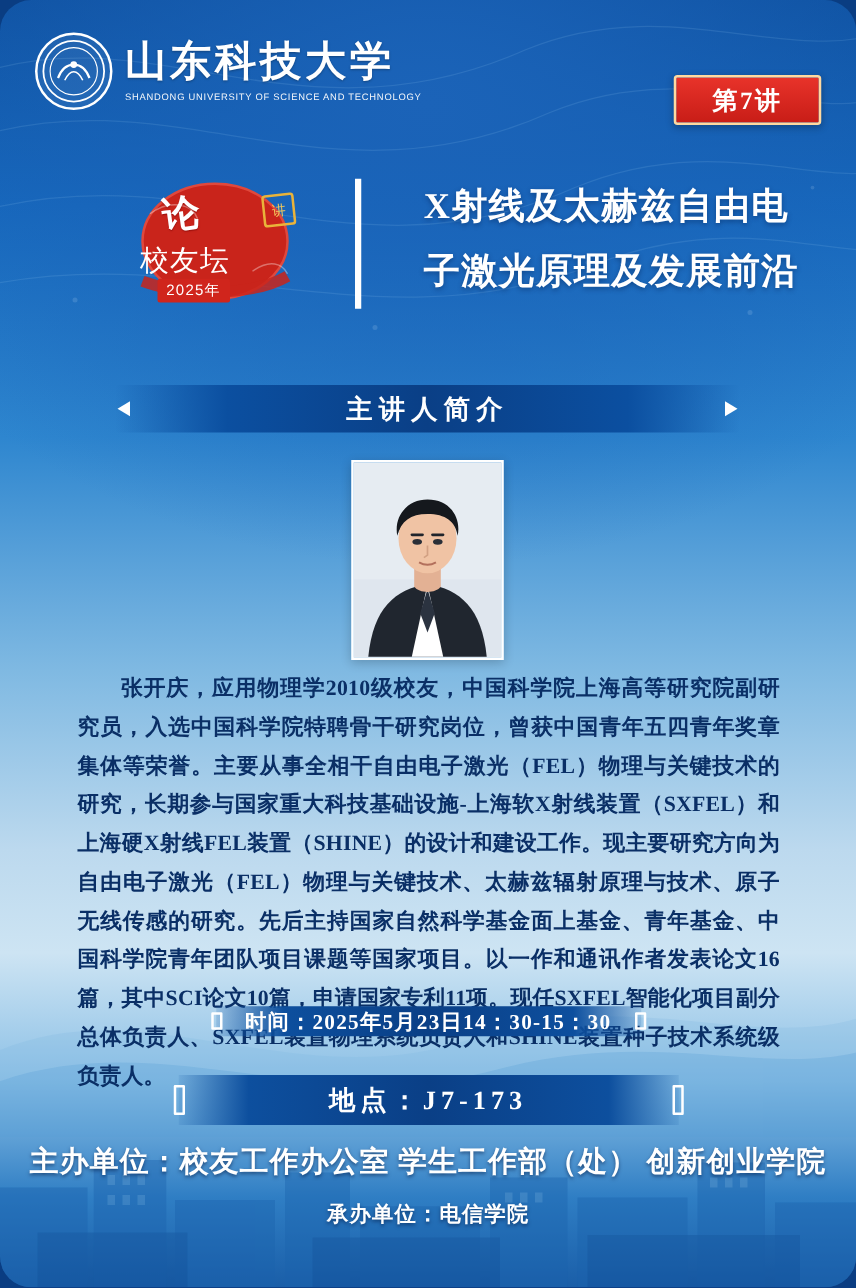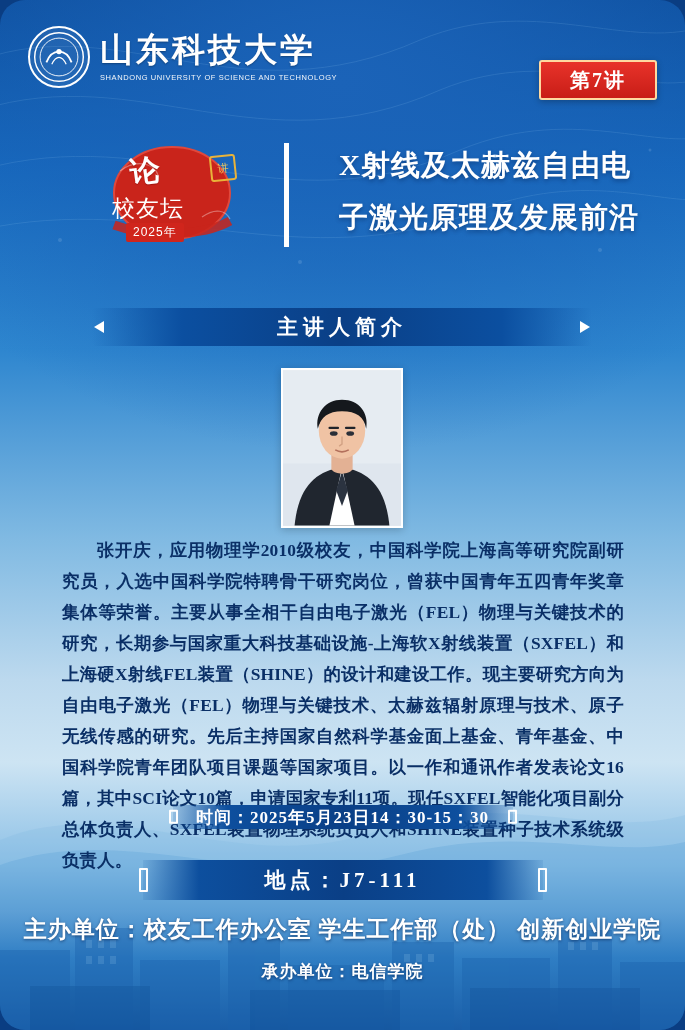--- a/index.html
+++ b/index.html
@@ -348,21 +348,21 @@
     <div class="bar time">
       <span class="cap l"></span>
       <span>时间：2025年5月23日14：30-15：30</span>
       <span class="cap r"></span>
     </div>
   </div>
 
   <div class="bar-row place">
     <div class="bar place">
       <span class="cap l"></span>
-      <span>地点：J7-111</span>
+      <span>地点：J7-173</span>
       <span class="cap r"></span>
     </div>
   </div>
 
   <div class="org host">主办单位：校友工作办公室 学生工作部（处） 创新创业学院</div>
   <div class="org sub">承办单位：电信学院</div>
 
 </div>
 
 </body></html>

